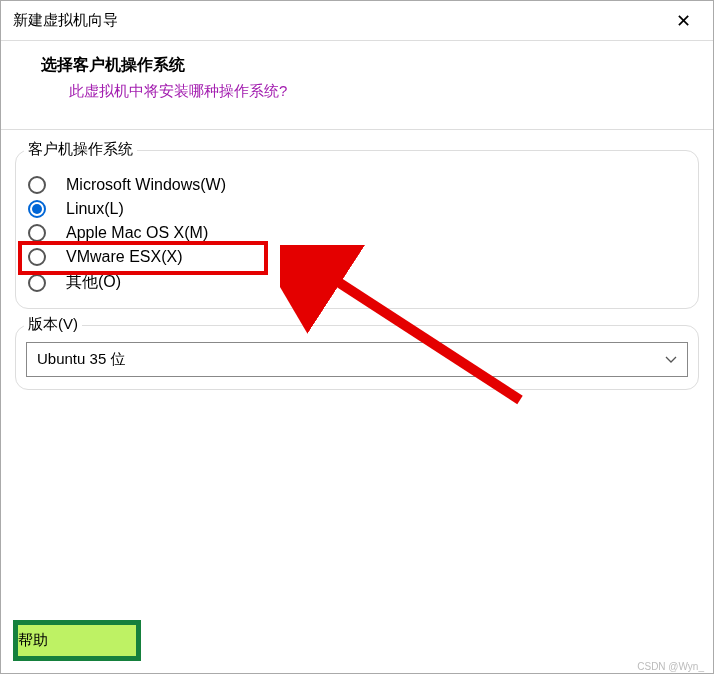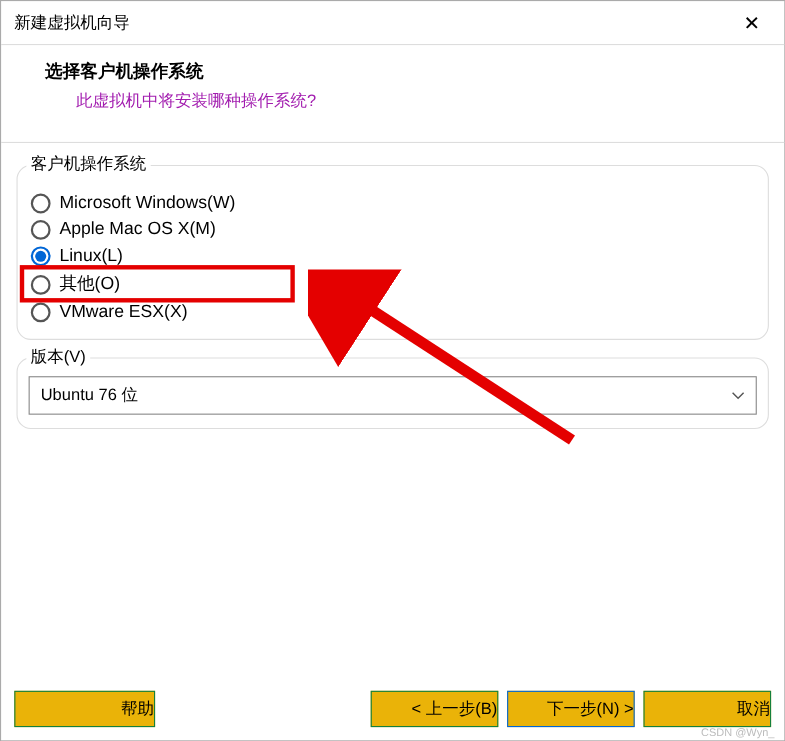--- a/index.html
+++ b/index.html
@@ -73,21 +73,21 @@
       position: absolute;
       top: -11px;
       left: 8px;
       background: #fff;
       padding: 0 4px;
       font-size: 15px;
     }
     .radio-row {
       display: flex;
       align-items: center;
-      gap: 8px;
+      gap: 20px;
       padding: 3px 2px;
       cursor: pointer;
     }
     .radio-circle {
       width: 18px;
       height: 18px;
       border: 2px solid #555;
       border-radius: 50%;
       display: inline-flex;
       align-items: center;
@@ -134,27 +134,27 @@
     .footer {
       display: flex;
       justify-content: space-between;
       padding: 10px 12px 12px 12px;
     }
     .footer-right {
       display: flex;
       gap: 8px;
     }
     .btn {
-      border: 1px solid #15803d;
-      background: #eab308;
+      border: 5px solid #15803d;
+      background: #bef264;
       padding: 6px 0;
       font-size: 15px;
       cursor: pointer;
       min-width: 116px;
-      text-align: right;
+      text-align: left;
       font-family: inherit;
     }
     .btn.primary {
       border-color: #0066d6;
     }
     .btn.help {
       min-width: 128px;
     }
     .watermark {
       position: absolute;
@@ -182,58 +182,53 @@
   <div class="content">
 
     <div class="groupbox" style="padding-top:22px;">
       <span class="groupbox-title">客户机操作系统</span>
 
       <div class="radio-row">
         <span class="radio-circle"></span>
         <span class="radio-label">Microsoft Windows(W)</span>
       </div>
       <div class="radio-row">
-        <span class="radio-circle"></span>
-        <span class="radio-label">Apple Mac OS X(M)</span>
-      </div>
-      <div class="radio-row">
         <span class="radio-circle selected"></span>
         <span class="radio-label">Linux(L)</span>
       </div>
       <div class="radio-row">
         <span class="radio-circle"></span>
+        <span class="radio-label">Apple Mac OS X(M)</span>
+      </div>
+      <div class="radio-row">
+        <span class="radio-circle"></span>
+        <span class="radio-label">VMware ESX(X)</span>
+      </div>
+      <div class="radio-row">
+        <span class="radio-circle"></span>
         <span class="radio-label">其他(O)</span>
-      </div>
-      <div class="radio-row">
-        <span class="radio-circle"></span>
-        <span class="radio-label">VMware ESX(X)</span>
       </div>
     </div>
 
     <div class="groupbox" style="">
       <span class="groupbox-title">版本(V)</span>
       <div class="dropdown">
-        <span>Ubuntu 76 位</span>
+        <span>Ubuntu 35 位</span>
         <span class="dropdown-chevron">
           <svg width="12" height="8" viewBox="0 0 12 8">
               <path d="M1 1 L6 6 L11 1" stroke="#555" stroke-width="1.3" fill="none"></path>
             </svg>
         </span>
       </div>
     </div>
 
   </div>
 
   <div class="footer">
     <button class="btn help">帮助</button>
-    <div class="footer-right">
-      <button class="btn">&lt; 上一步(B)</button>
-      <button class="btn primary">下一步(N) &gt;</button>
-      <button class="btn">取消</button>
-    </div>
   </div>
 
 </div>
 
 <div class="red-box" style="left:18px; top:241px; width:250px; height:34px;"></div>
 
 <svg class="arrow-svg" style="left:280px; top:245px; width:260px; height:170px;" viewBox="0 0 260 170">
   <defs>
     <marker id="ah" markerWidth="12" markerHeight="12" refX="3" refY="6" orient="auto">
       <path d="M0,0 L12,6 L0,12 Z" fill="#e40000"></path>

